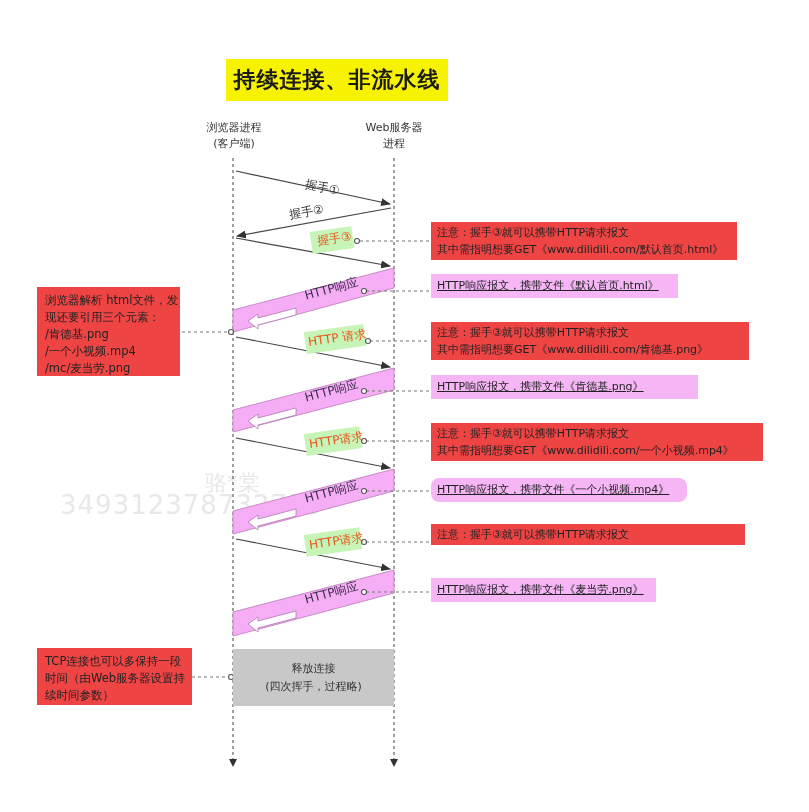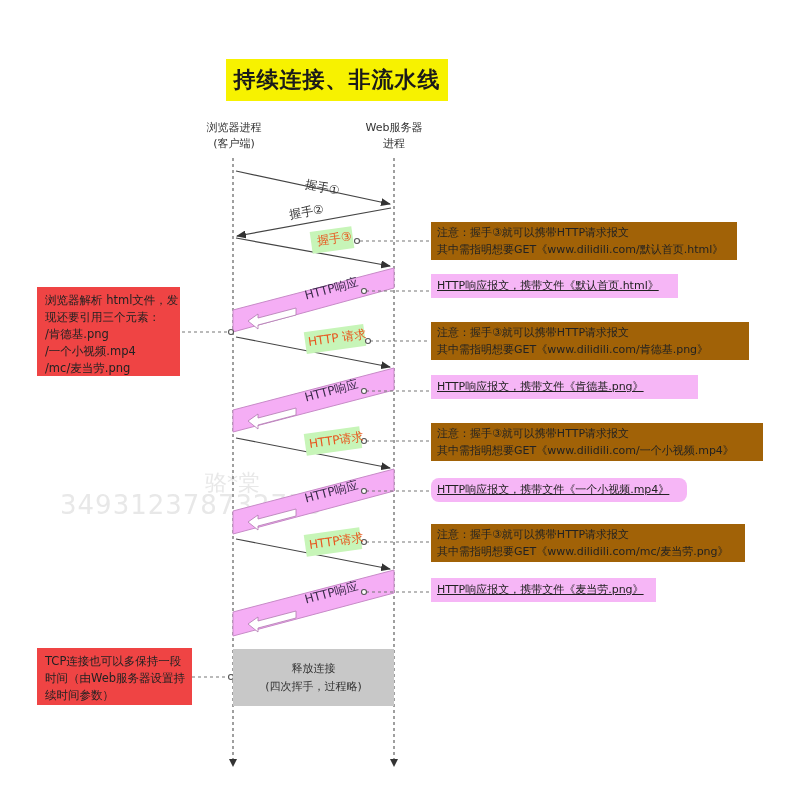--- a/index.html
+++ b/index.html
@@ -4,21 +4,21 @@
 <style>
   html, body { margin:0; padding:0; background:#ffffff; }
   body { width:809px; height:812px; position:relative; overflow:hidden;
          font-family:"DejaVu Sans","Liberation Sans",sans-serif; color:#222; }
   .abs { position:absolute; }
   .title { left:202px; top:59px; width:222px; height:42px; background:#f7f200;
            font-size:22px; font-weight:bold; color:#1a1a1a; display:flex;
            align-items:center; justify-content:center; letter-spacing:1px;margin-left:24px; }
   .proc-label { font-size:11px; color:#333; text-align:center; line-height:16px; }
   .note { font-size:11px; line-height:17px; color:#222; padding:2px 6px; box-sizing:border-box; white-space:nowrap; }
-  .note-green { background:#a16207; }
+  .note-green { background:#ef4444; }
   .note-pink { background:#f6b6f6;text-decoration:underline; }
   .note-yellow { background:#ef4444; font-size:11.5px; line-height:17px; padding:5px 8px; }
   .grey-box { left:233px; top:649px; width:161px; height:57px; background:#c8c8c8;
               display:flex; flex-direction:column; align-items:center; justify-content:center;
               font-size:11px; line-height:18px; color:#333; }
   svg { position:absolute; left:0; top:0; }
   .watermark { left:60px; top:490px; font-size:26px; color:#e8e8e8; letter-spacing:1px; }
   .watermark2 { left:205px; top:468px; font-size:22px; color:#e8e8e8; }
 </style>
 </head>
@@ -137,21 +137,20 @@
 <div class="abs note note-green" style="left:431px; top:322px; width:318px;">
   <div>注意：握手③就可以携带HTTP请求报文</div>
   <div>其中需指明想要GET《www.dilidili.com/肯德基.png》</div>
 </div>
 <div class="abs note note-green" style="left:431px; top:423px; width:332px;">
   <div>注意：握手③就可以携带HTTP请求报文</div>
   <div>其中需指明想要GET《www.dilidili.com/一个小视频.mp4》</div>
 </div>
 <div class="abs note note-green" style="left:431px; top:524px; width:314px;">
   <div>注意：握手③就可以携带HTTP请求报文</div>
-  <div>其中需指明想要GET《www.dilidili.com/mc/麦当劳.png》</div>
 </div>
 
 <div class="abs note note-pink" style="left:431px; top:274px; width:247px; height:24px; padding-top:3px;">HTTP响应报文，携带文件《默认首页.html》</div>
 <div class="abs note note-pink" style="left:431px; top:375px; width:267px; height:24px; padding-top:3px;">HTTP响应报文，携带文件《肯德基.png》</div>
 <div class="abs note note-pink" style="left:431px; top:478px; width:256px; height:24px; padding-top:3px;border-radius:8px;">HTTP响应报文，携带文件《一个小视频.mp4》</div>
 <div class="abs note note-pink" style="left:431px; top:578px; width:225px; height:24px; padding-top:3px;">HTTP响应报文，携带文件《麦当劳.png》</div>
 
 <div class="abs note note-yellow" style="left:37px; top:287px; width:143px; height:89px;">
   <div>浏览器解析 html文件，发</div>
   <div>现还要引用三个元素：</div>

